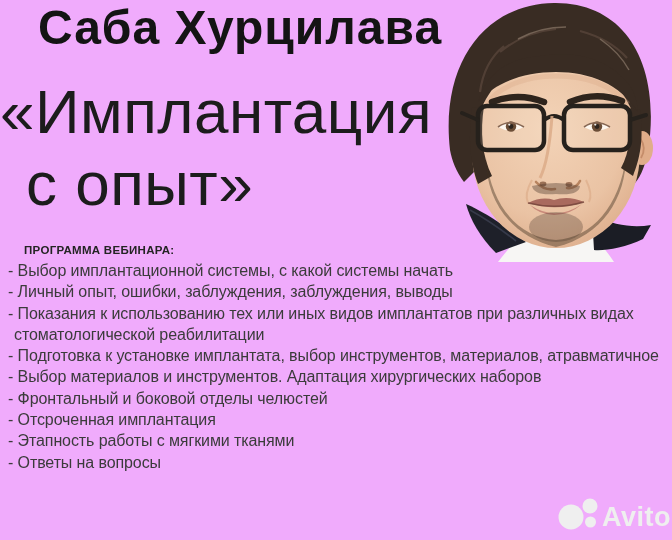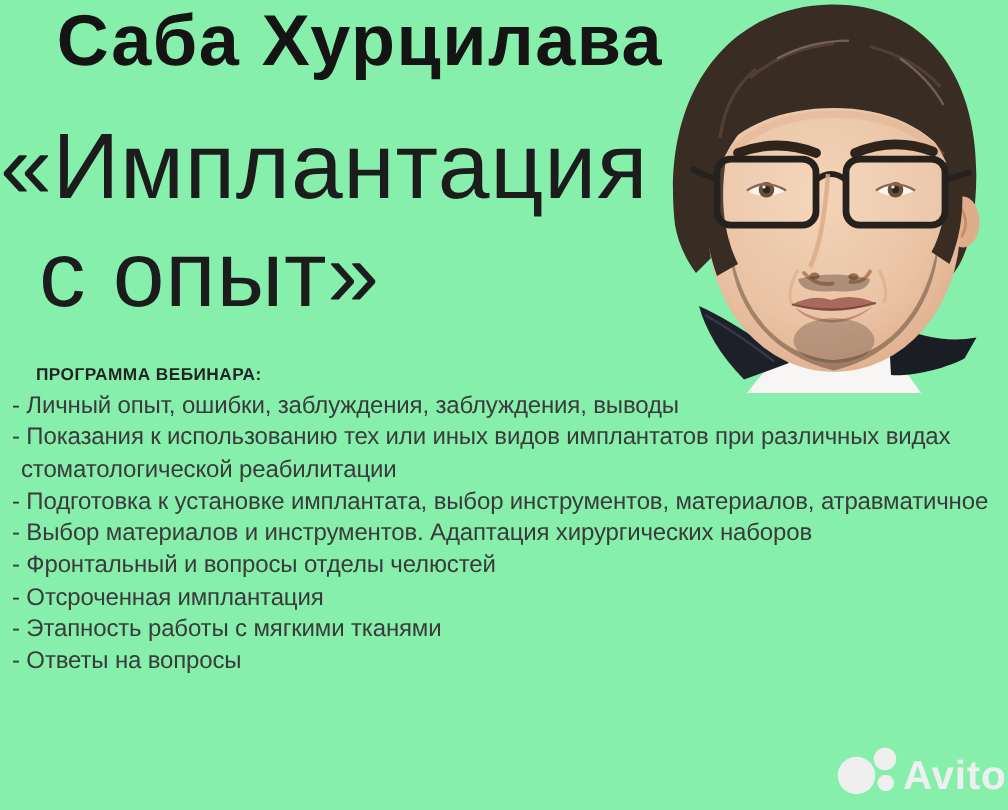--- a/index.html
+++ b/index.html
@@ -1,18 +1,18 @@
 <!DOCTYPE html>
 <html><head>
 <meta charset="utf-8">
 <style>
   html,body{margin:0;padding:0;background:#ffffff;}
   .canvas{
     position:relative;width:672px;height:540px;overflow:hidden;
-    background:#86efac;font-family:"Liberation Sans",sans-serif;
+    background:#f0abfc;font-family:"Liberation Sans",sans-serif;
   }
   .speaker-name{
     position:absolute;top:4px;left:10px;width:460px;height:50px;
     text-align:center;font-size:48px;line-height:48px;font-weight:700;
     color:#141414;letter-spacing:1px;white-space:nowrap;
   }
   .course-title{
     position:absolute;top:76px;left:0;width:458px;
     text-align:left;font-weight:400;color:#1c1c1c;
     font-size:62px;line-height:72px;letter-spacing:0.5px;
@@ -136,26 +136,27 @@
         <path d="M92,186 Q116,180 140,186 Q139,196 116,194 Q94,196 92,186 Z" fill="#46352a" opacity="0.38"></path>
         <ellipse cx="116" cy="227" rx="27" ry="15" fill="#46352a" opacity="0.3"></ellipse>
         <path d="M46,158 C52,208 80,238 116,240 C152,238 180,206 186,156 C186,198 162,236 116,247 C70,236 46,200 46,158 Z" fill="#3f2f20" opacity="0.42"></path>
       </g>
     </svg>
   </div>
 
   <div class="program">
     <div class="program-heading">ПРОГРАММА ВЕБИНАРА:</div>
     <div class="program-list">
+        <div class="pline">- Выбор имплантационной системы, с какой системы начать</div>
         <div class="pline">- Личный опыт, ошибки, заблуждения, заблуждения, выводы</div>
         <div class="pline">- Показания к использованию тех или иных видов имплантатов при различных видах</div>
         <div class="pline cont">стоматологической реабилитации</div>
         <div class="pline">- Подготовка к установке имплантата, выбор инструментов, материалов, атравматичное</div>
         <div class="pline">- Выбор материалов и инструментов. Адаптация хирургических наборов</div>
-        <div class="pline">- Фронтальный и вопросы отделы челюстей</div>
+        <div class="pline">- Фронтальный и боковой отделы челюстей</div>
         <div class="pline">- Отсроченная имплантация</div>
         <div class="pline">- Этапность работы с мягкими тканями</div>
         <div class="pline">- Ответы на вопросы</div>
       </div>
   </div>
 
   <div class="watermark">
     <svg viewBox="0 0 120 46" width="120" height="46">
       <circle cx="21" cy="25" r="12.5" fill="#efefef"></circle>
       <circle cx="40" cy="14" r="7.5" fill="#efefef"></circle>

